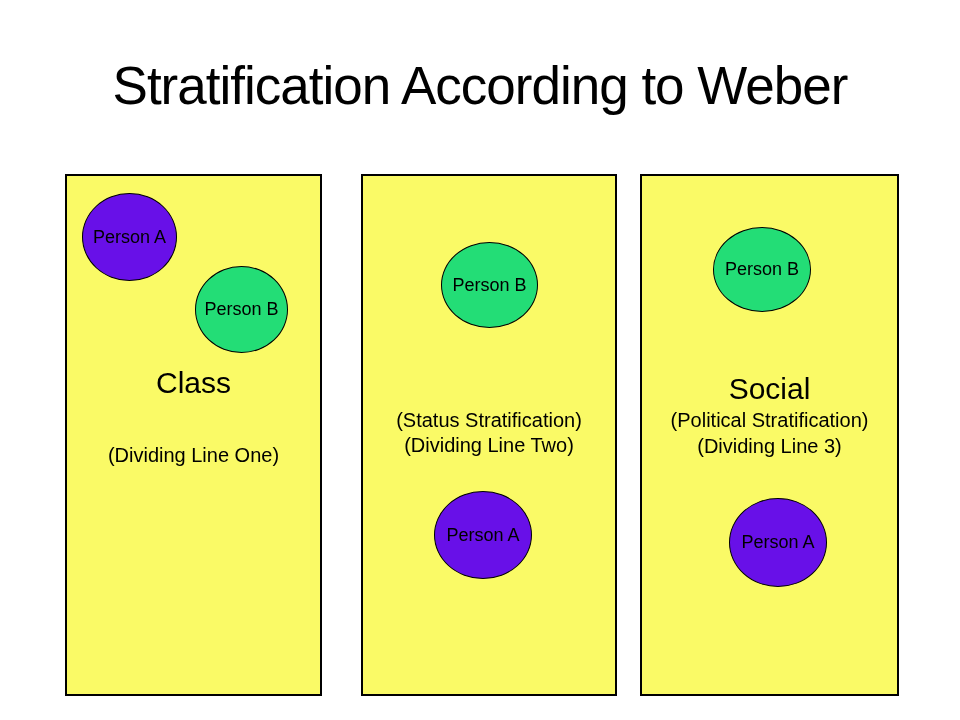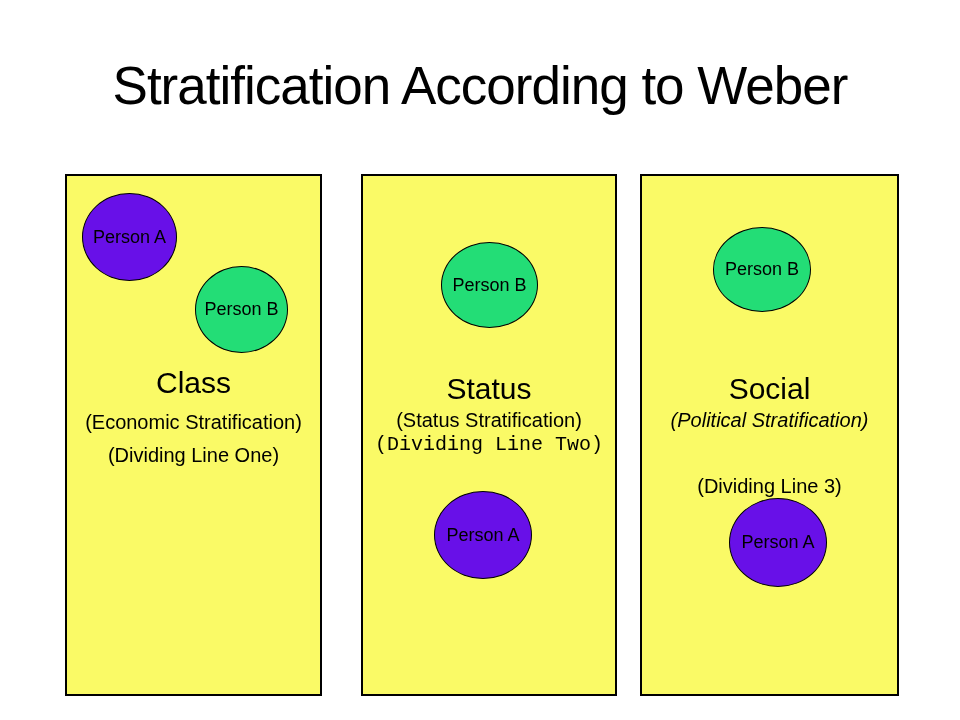--- a/index.html
+++ b/index.html
@@ -76,43 +76,41 @@
     text-align: center;
     font-size: 20px;
     line-height: 1;
     white-space: nowrap;
   }
   .panel-class  .heading { top: 192px; }
   .panel-class  .sub1    { top: 236px; }
   .panel-class  .sub2    { top: 269px; }
   .panel-status .heading { top: 198px; }
   .panel-status .sub1    { top: 234px; }
-  .panel-status .sub2    { top: 259px; font-family: Liberation Mono, monospace; }
+  .panel-status .sub2    { top: 259px; }
   .panel-party  .heading { top: 198px; }
-  .panel-party  .sub1    { top: 234px; font-style: italic; }
-  .panel-party  .sub2    { top: 260px; margin-top: 40px; }
+  .panel-party  .sub1    { top: 234px; }
+  .panel-party  .sub2    { top: 260px; }
 </style>
 </head>
 <body>
 
 <div class="slide">
 
   <div class="slide-title">Stratification According to Weber</div>
 
   <div class="panel panel-class">
     <div class="circle fill-a c1">Person A</div>
     <div class="circle fill-b c2">Person B</div>
     <div class="heading">Class</div>
-    <div class="sub sub1">(Economic Stratification)</div>
     <div class="sub sub2">(Dividing Line One)</div>
   </div>
 
   <div class="panel panel-status">
     <div class="circle fill-b c1">Person B</div>
-    <div class="heading">Status</div>
     <div class="sub sub1">(Status Stratification)</div>
     <div class="sub sub2">(Dividing Line Two)</div>
     <div class="circle fill-a c2">Person A</div>
   </div>
 
   <div class="panel panel-party">
     <div class="circle fill-b c1">Person B</div>
     <div class="heading">Social</div>
     <div class="sub sub1">(Political Stratification)</div>
     <div class="sub sub2">(Dividing Line 3)</div>

